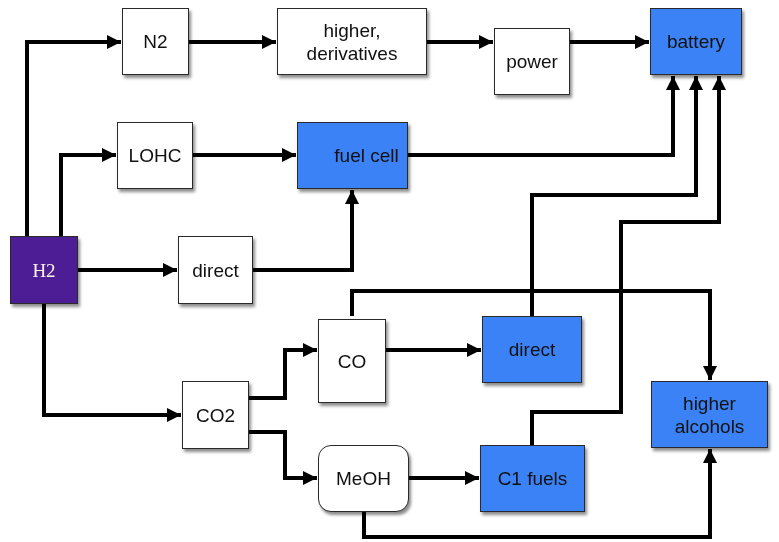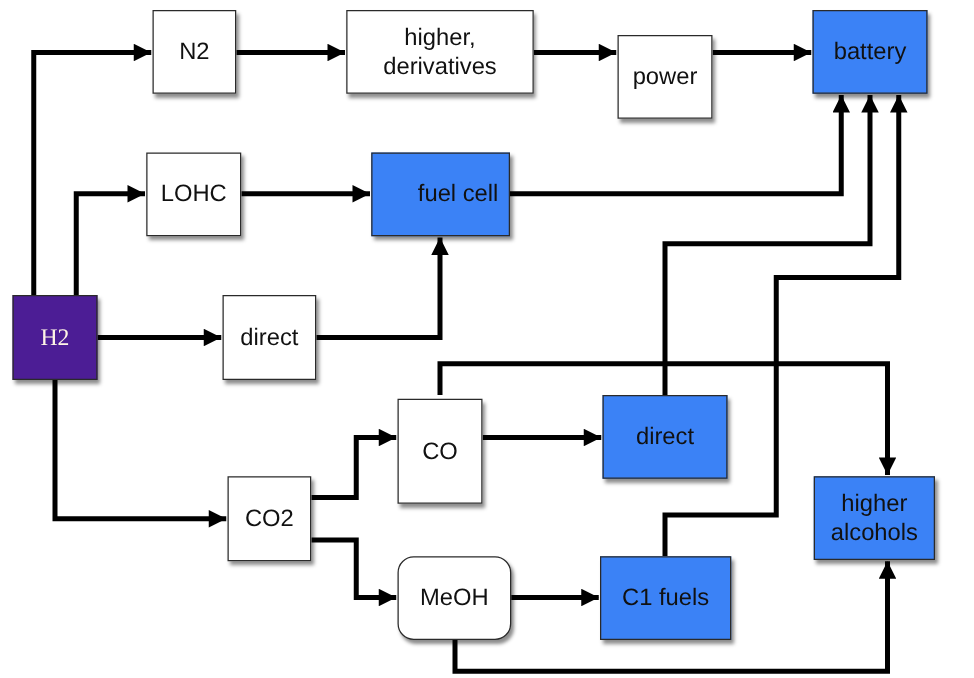--- a/index.html
+++ b/index.html
@@ -82,16 +82,16 @@
 </div>
 <div class="node yellow" style="left:482px;top:316px;width:100px;height:67px;">
   <span class="label">direct</span>
 </div>
 <div class="node white" style="left:318px;top:445px;width:91px;height:67px;border-radius:13px;">
   <span class="label">MeOH</span>
 </div>
 <div class="node yellow" style="left:480px;top:445px;width:105px;height:67px;">
   <span class="label">C1 fuels</span>
 </div>
-<div class="node yellow" style="left:651px;top:381px;width:97px;height:67px;">
+<div class="node yellow" style="left:651px;top:381px;width:117px;height:67px;">
   <span class="label">higher
 alcohols</span>
 </div>
 
 </body></html>

